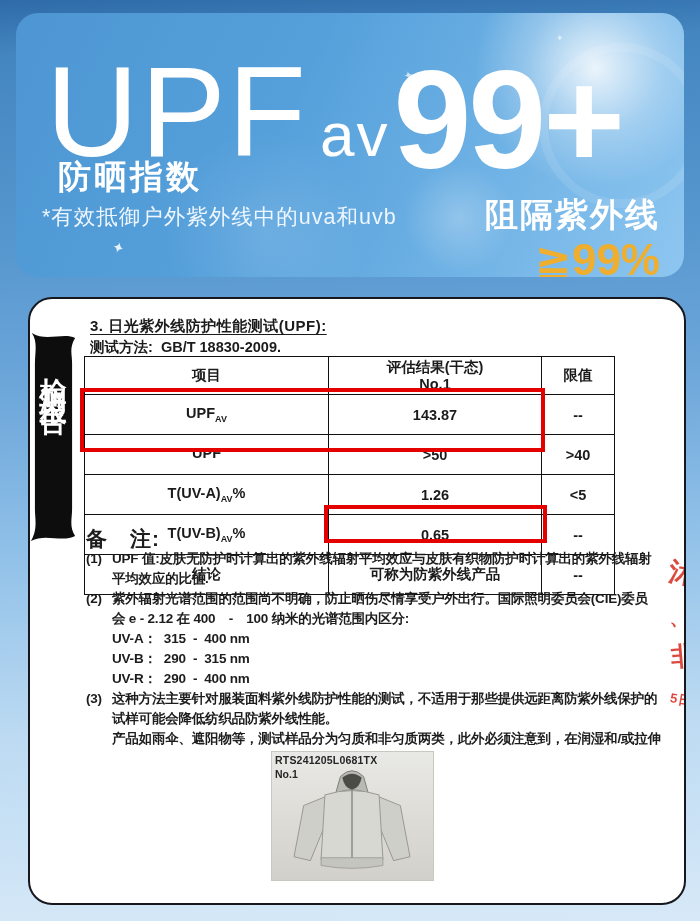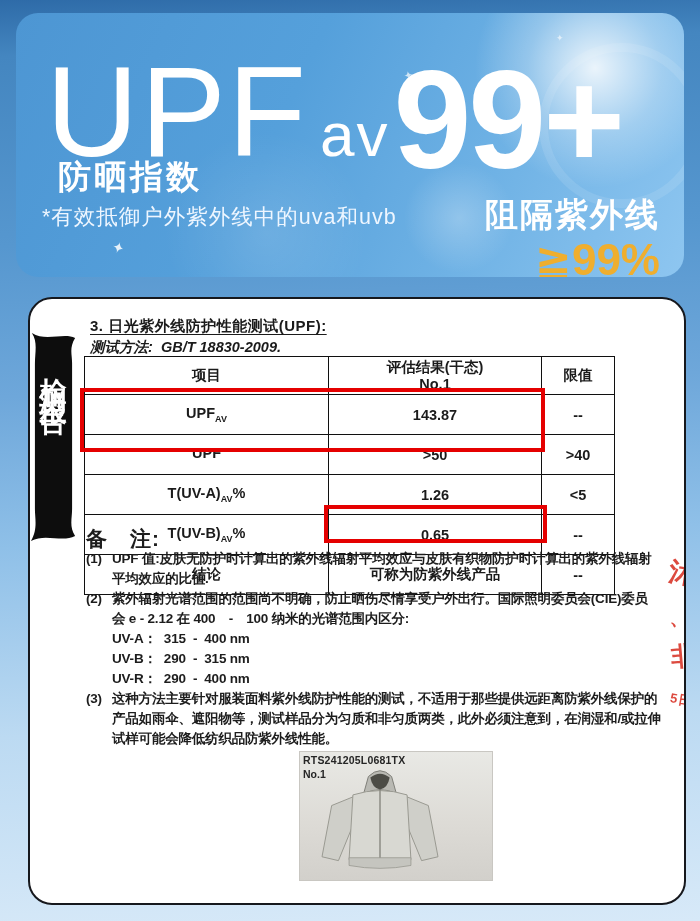--- a/index.html
+++ b/index.html
@@ -42,21 +42,21 @@
   .card { position:absolute; left:28px; top:297px; width:658px; height:608px; background:#ffffff;
     border:2.5px solid #16181d; border-radius:24px; overflow:hidden; color:#1b1b1b; }
 
   .ribbon { position:absolute; left:27px; top:330px; width:52px; height:216px; }
   .ribbon svg { position:absolute; left:0; top:0; }
   .ribbon-label { position:absolute; left:12px; top:26px; writing-mode:vertical-rl; text-orientation:upright;
     font-size:27px; font-weight:700; color:#ffffff; letter-spacing:10px; line-height:1; }
 
   .sec-title { position:absolute; left:60px; top:18px; font-size:15px; font-weight:700;
     text-decoration:underline; text-underline-offset:3px; letter-spacing:.5px; }
-  .method-line { position:absolute; left:60px; top:39px; font-size:14.5px;font-style:italic; }
+  .method-line { position:absolute; left:60px; top:39px; font-size:14.5px; }
   .method-label { font-weight:700; }
   .method-value { font-weight:600; margin-left:4px; }
 
   .results-table { position:absolute; left:54px; top:57px; border-collapse:collapse; table-layout:fixed; width:530px; }
   .results-table th, .results-table td { border:1.5px solid #101010; text-align:center; vertical-align:middle;
     font-size:14.5px; padding:0; }
   .results-table th { font-weight:700; height:38px; line-height:17px; }
   .results-table td { font-weight:600; height:40px; }
   .c-item { width:244px; } .c-result { width:213px; } .c-limit { width:73px; }
   .subsc { font-size:9px; font-weight:700; }
@@ -72,21 +72,21 @@
   .nn { display:inline-block; width:26px; }
   .indent { padding-left:26px; }
   .uv { white-space:pre; padding-left:26px; }
 
   .stamp-frag { position:absolute; color:#d9372b; font-weight:700; opacity:.9; }
   .sf0 { right:-12px; top:256px; font-size:27px; transform:rotate(9deg); }
   .sf1 { right:-6px;  top:306px; font-size:20px; transform:rotate(4deg); }
   .sf2 { right:-13px; top:340px; font-size:26px; transform:rotate(-5deg); }
   .sf3 { right:-8px;  top:392px; font-size:13px; transform:rotate(10deg); letter-spacing:1px; }
 
-  .photo { position:absolute; left:269px; top:452px; width:194px; height:130px;
+  .photo { position:absolute; left:241px; top:452px; width:163px; height:130px;
     background:linear-gradient(180deg,#e9e9e5 0%,#dddbd6 55%,#d2d0cb 100%); box-shadow:0 0 0 1px #c9c7c2 inset;text-align:right; }
   .photo-code { position:absolute; left:4px; top:3px; font-size:10.5px; font-weight:700; color:#262626; letter-spacing:.2px; }
   .photo-no   { position:absolute; left:4px; top:17px; font-size:10.5px; font-weight:700; color:#262626; }
   .photo svg  { position:absolute; left:1px; bottom:2px; }
 </style>
 </head>
 <body>
 
 <div class="page">
 
@@ -175,22 +175,22 @@
     <div class="notes">
       <div class="nh">备　注:</div>
       <div class="nl"><span class="nn">(1)</span><span>UPF 值:皮肤无防护时计算出的紫外线辐射平均效应与皮肤有织物防护时计算出的紫外线辐射</span></div>
       <div class="nl indent">平均效应的比值.</div>
       <div class="nl"><span class="nn">(2)</span><span>紫外辐射光谱范围的范围尚不明确，防止晒伤尽情享受户外出行。国际照明委员会(CIE)委员</span></div>
       <div class="nl indent">会 e - 2.12 在 400　-　100 纳米的光谱范围内区分:</div>
       <div class="nl uv">UV-A：  315  -  400 nm</div>
       <div class="nl uv">UV-B：  290  -  315 nm</div>
       <div class="nl uv">UV-R：  290  -  400 nm</div>
       <div class="nl"><span class="nn">(3)</span><span>这种方法主要针对服装面料紫外线防护性能的测试，不适用于那些提供远距离防紫外线保护的</span></div>
+      <div class="nl indent">试样可能会降低纺织品防紫外线性能。</div>
       <div class="nl indent">产品如雨伞、遮阳物等，测试样品分为匀质和非匀质两类，此外必须注意到，在润湿和/或拉伸</div>
-      <div class="nl indent">试样可能会降低纺织品防紫外线性能。</div>
     </div>
 
     <span class="stamp-frag sf0">沭</span>
     <span class="stamp-frag sf1">、</span>
     <span class="stamp-frag sf2">非</span>
     <span class="stamp-frag sf3">5日</span>
 
     <div class="photo">
       <svg viewBox="0 0 160 120" width="160" height="116">
         <path d="M68 14 Q80 2 92 14 L97 32 Q80 23 63 32 Z" fill="#b9b9b3" stroke="#7c7c76" stroke-width="1"></path>

